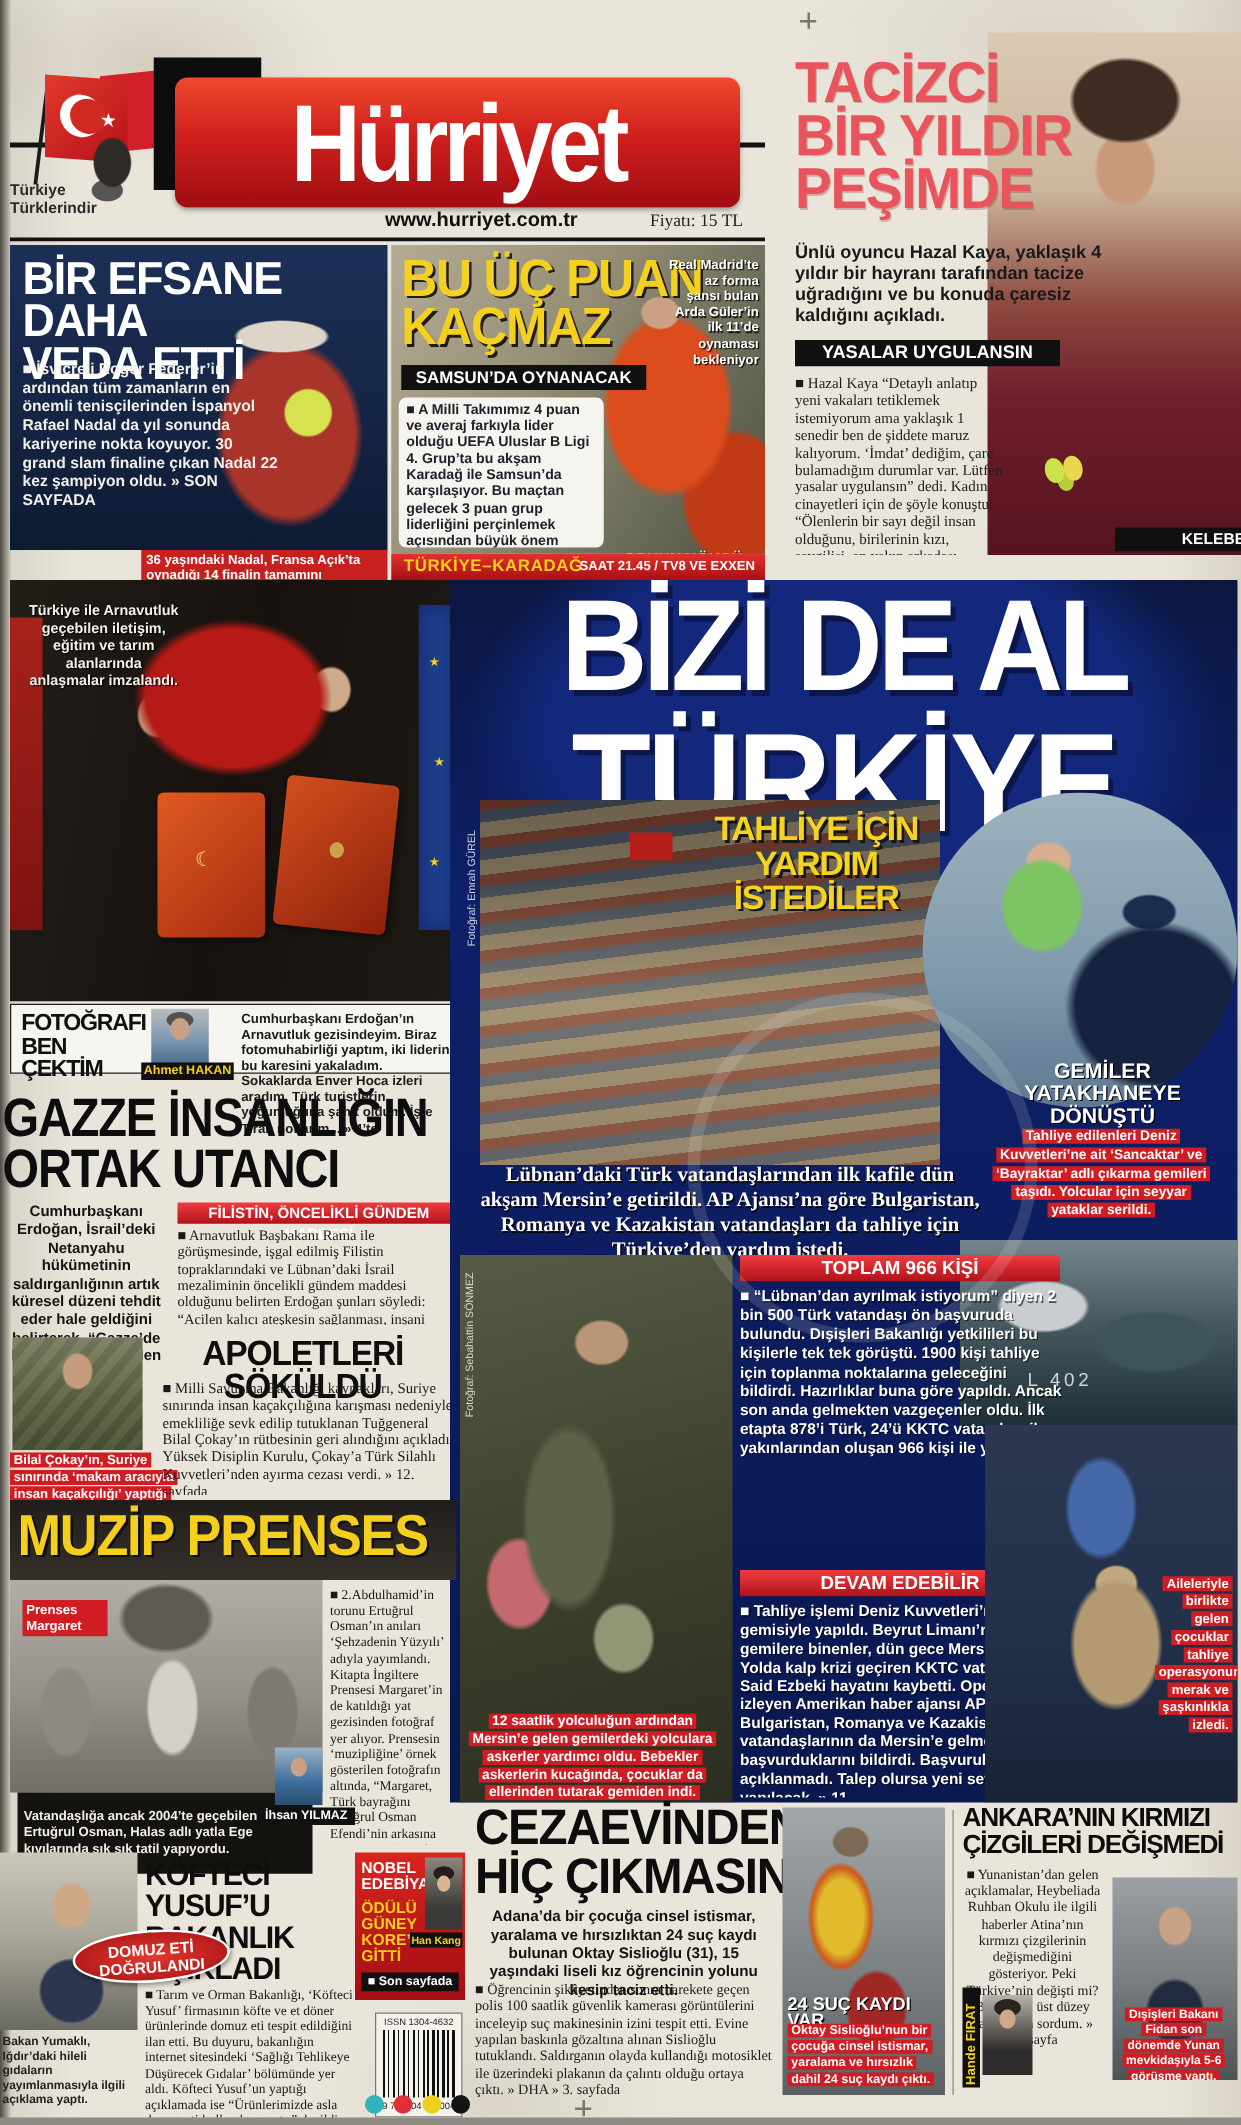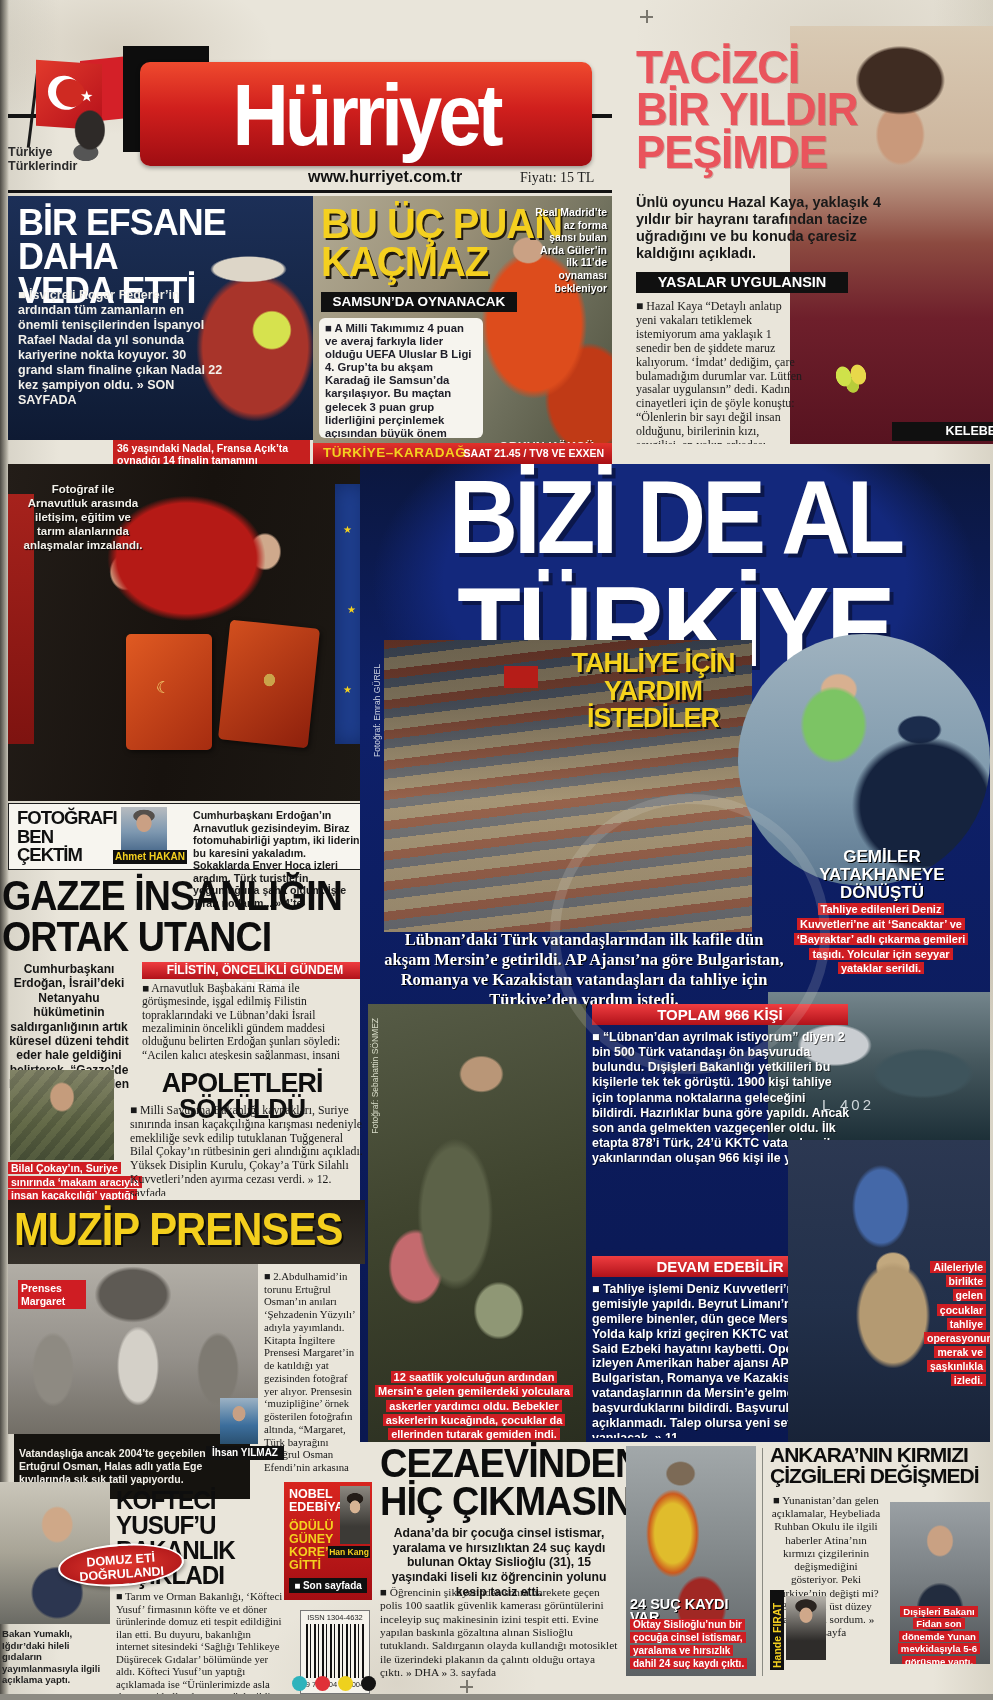--- a/index.html
+++ b/index.html
@@ -80,21 +80,21 @@
     <div style="position:absolute;left:6px;top:168px;width:252px;font-size:14.5px;font-weight:800;color:#191919;line-height:1.18;">Ünlü oyuncu Hazal Kaya, yaklaşık 4 yıldır bir hayranı tarafından tacize uğradığını ve bu konuda çaresiz kaldığını açıkladı.</div>
     <div class="blkbox" style="position:absolute;left:6px;top:246px;width:212px;height:21px;font-size:14.5px;text-align:center;line-height:21px;">YASALAR UYGULANSIN</div>
     <div class="serif" style="position:absolute;left:6px;top:274px;width:168px;height:144px;overflow:hidden;font-size:12px;line-height:1.16;color:#1c1c1c;">■ Hazal Kaya “Detaylı anlatıp yeni vakaları tetiklemek istemiyorum ama yaklaşık 1 senedir ben de şiddete maruz kalıyorum. ‘İmdat’ dediğim, çare bulamadığım durumlar var. Lütfen yasalar uygulansın” dedi. Kadın cinayetleri için de şöyle konuştu: “Ölenlerin bir sayı değil insan olduğunu, birilerinin kızı, sevgilisi, en yakın arkadaşı olduğunu hatırlatmamız gerekiyor.”</div>
     <div class="blkbox" style="position:absolute;left:262px;top:396px;width:106px;height:19px;font-size:12.5px;text-align:center;line-height:19px;padding-left:40px;">KELEBEK’TE</div>
   </div>
 
   <div class="ph" style="left:8px;top:196px;width:302px;height:244px;background:
       radial-gradient(30px 30px at 79% 55%,#d6e24e 0 60%,transparent 66%),
       radial-gradient(58px 20px at 72% 30%,#ddd6c8 0 60%,transparent 66%),
       radial-gradient(95px 120px at 74% 62%,#a8342a 0 55%,transparent 62%),
-      linear-gradient(180deg,#1c2f57 0%,#152544 55%,#0e1a33 100%); padding-left: 32px;">
+      linear-gradient(180deg,#1c2f57 0%,#152544 55%,#0e1a33 100%);">
     <div class="hl cond" style="position:absolute;left:10px;top:10px;color:#fff;font-size:37px;transform:scaleX(.97);transform-origin:top left;">
       <div>BİR EFSANE DAHA</div>
         <div>VEDA ETTİ</div>
     </div>
     <div style="position:absolute;left:10px;top:92px;width:206px;font-size:12.5px;font-weight:700;color:#f2f0ea;line-height:1.2;">■ İsviçreli Roger Federer’in ardından tüm zamanların en önemli tenisçilerinden İspanyol Rafael Nadal da yıl sonunda kariyerine nokta koyuyor. 30 grand slam finaline çıkan Nadal 22 kez şampiyon oldu. » SON SAYFADA</div>
   </div>
   <div style="position:absolute;left:113px;top:440px;width:197px;height:26px;background:#c6201f;color:#fff;font-weight:700;font-size:10.5px;line-height:1.15;padding:2px 4px;box-sizing:border-box;">36 yaşındaki Nadal, Fransa Açık’ta oynadığı 14 finalin tamamını kazanarak tarihe geçti.</div>
 
   <div class="ph" style="left:313px;top:196px;width:299px;height:247px;background:
       radial-gradient(26px 22px at 72% 22%,#caa184 0 55%,transparent 62%),
@@ -128,24 +128,24 @@
       <div class="abs" style="left:8px;top:40px;color:#f5d21e;font-size:10px;">★</div>
       <div class="abs" style="left:12px;top:120px;color:#f5d21e;font-size:10px;">★</div>
       <div class="abs" style="left:8px;top:200px;color:#f5d21e;font-size:10px;">★</div>
     </div>
     <div class="abs" style="left:118px;top:170px;width:86px;height:116px;border-radius:5px;background:linear-gradient(135deg,#e05a22,#a62c10);box-shadow:2px 2px 5px rgba(0,0,0,.5);">
       <div class="abs" style="left:30px;top:44px;color:#f5e07a;font-size:16px;">☾</div>
     </div>
     <div class="abs" style="left:216px;top:160px;width:90px;height:120px;border-radius:5px;background:linear-gradient(135deg,#d24f1e,#8e200c);box-shadow:2px 2px 5px rgba(0,0,0,.5);transform:rotate(6deg);">
       <div class="abs" style="left:36px;top:46px;width:18px;height:20px;background:radial-gradient(9px 10px,#caa44a 0 60%,transparent 66%);"></div>
     </div>
-    <div style="position:absolute;left:14px;top:18px;width:122px;font-size:11.5px;font-weight:700;color:#f3f1ea;text-align:center;text-shadow:1px 1px 1px #000;line-height:1.22;">Fotoğraf ile Arnavutluk arasında iletişim, eğitim ve tarım alanlarında anlaşmalar imzalandı.</div>
-  </div>
-
-  <div class="abs" style="left:8px;top:803px;width:357px;height:67px;background:#f7f5ef;border:1.5px solid #1d1d1d;box-sizing:border-box;">
+    <div style="position:absolute;left:14px;top:18px;width:122px;font-size:11.5px;font-weight:700;color:#f3f1ea;text-align:center;text-shadow:1px 1px 1px #000;line-height:1.22;">Türkiye ile Arnavutluk geçebilen iletişim, eğitim ve tarım alanlarında anlaşmalar imzalandı.</div>
+  </div>
+
+  <div class="abs" style="left:8px;top:803px;width:357px;height:56px;background:#f7f5ef;border:1.5px solid #1d1d1d;box-sizing:border-box;">
     <div class="hl cond" style="position:absolute;left:8px;top:5px;font-size:18.5px;color:#101010;line-height:1.0;">
       <div>FOTOĞRAFI</div>
         <div>BEN</div>
         <div>ÇEKTİM</div>
     </div>
     <div class="ph" style="left:112px;top:3px;width:46px;height:45px;background:radial-gradient(13px 15px at 50% 36%,#caa084 0 55%,transparent 62%),radial-gradient(17px 10px at 50% 20%,#55504c 0 60%,transparent 66%),linear-gradient(180deg,#b8bcc0 0%,#7e98b0 55%,#4a6a8c 100%);"></div>
     <div style="position:absolute;left:104px;top:46px;width:74px;height:14px;background:#101010;color:#f4d01f;font-weight:800;font-size:10px;text-align:center;line-height:14px;">Ahmet HAKAN</div>
     <div style="position:absolute;left:184px;top:5px;width:168px;font-size:10.6px;font-weight:700;color:#1a1a1a;line-height:1.18;">Cumhurbaşkanı Erdoğan’ın Arnavutluk gezisindeyim. Biraz fotomuhabirliği yaptım, iki liderin bu karesini yakaladım. Sokaklarda Enver Hoca izleri aradım. Türk turistlerin yoğunluğuna şahit oldum. İşte Tiran notlarım... » 4’te</div>
   </div>
 

